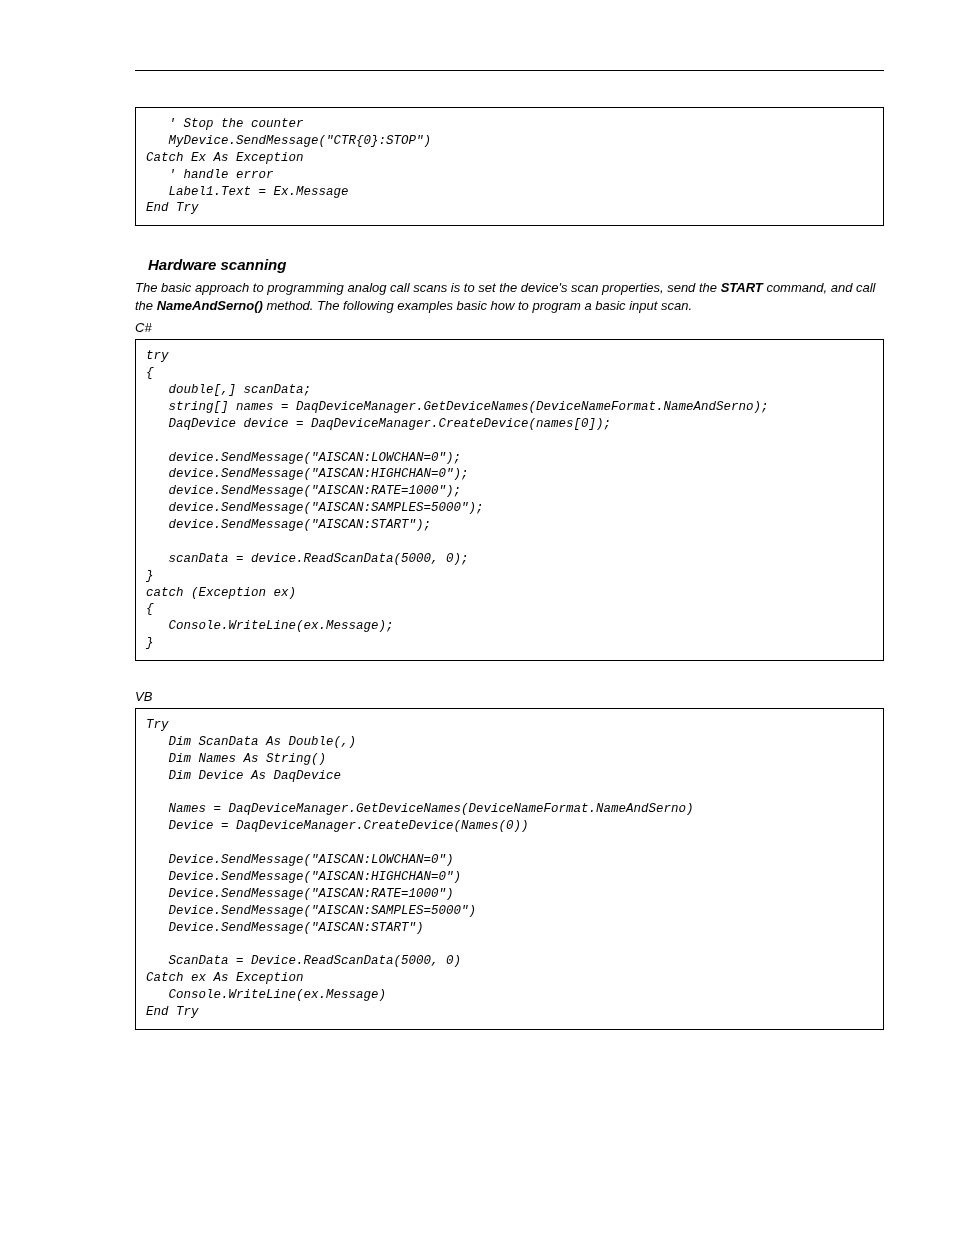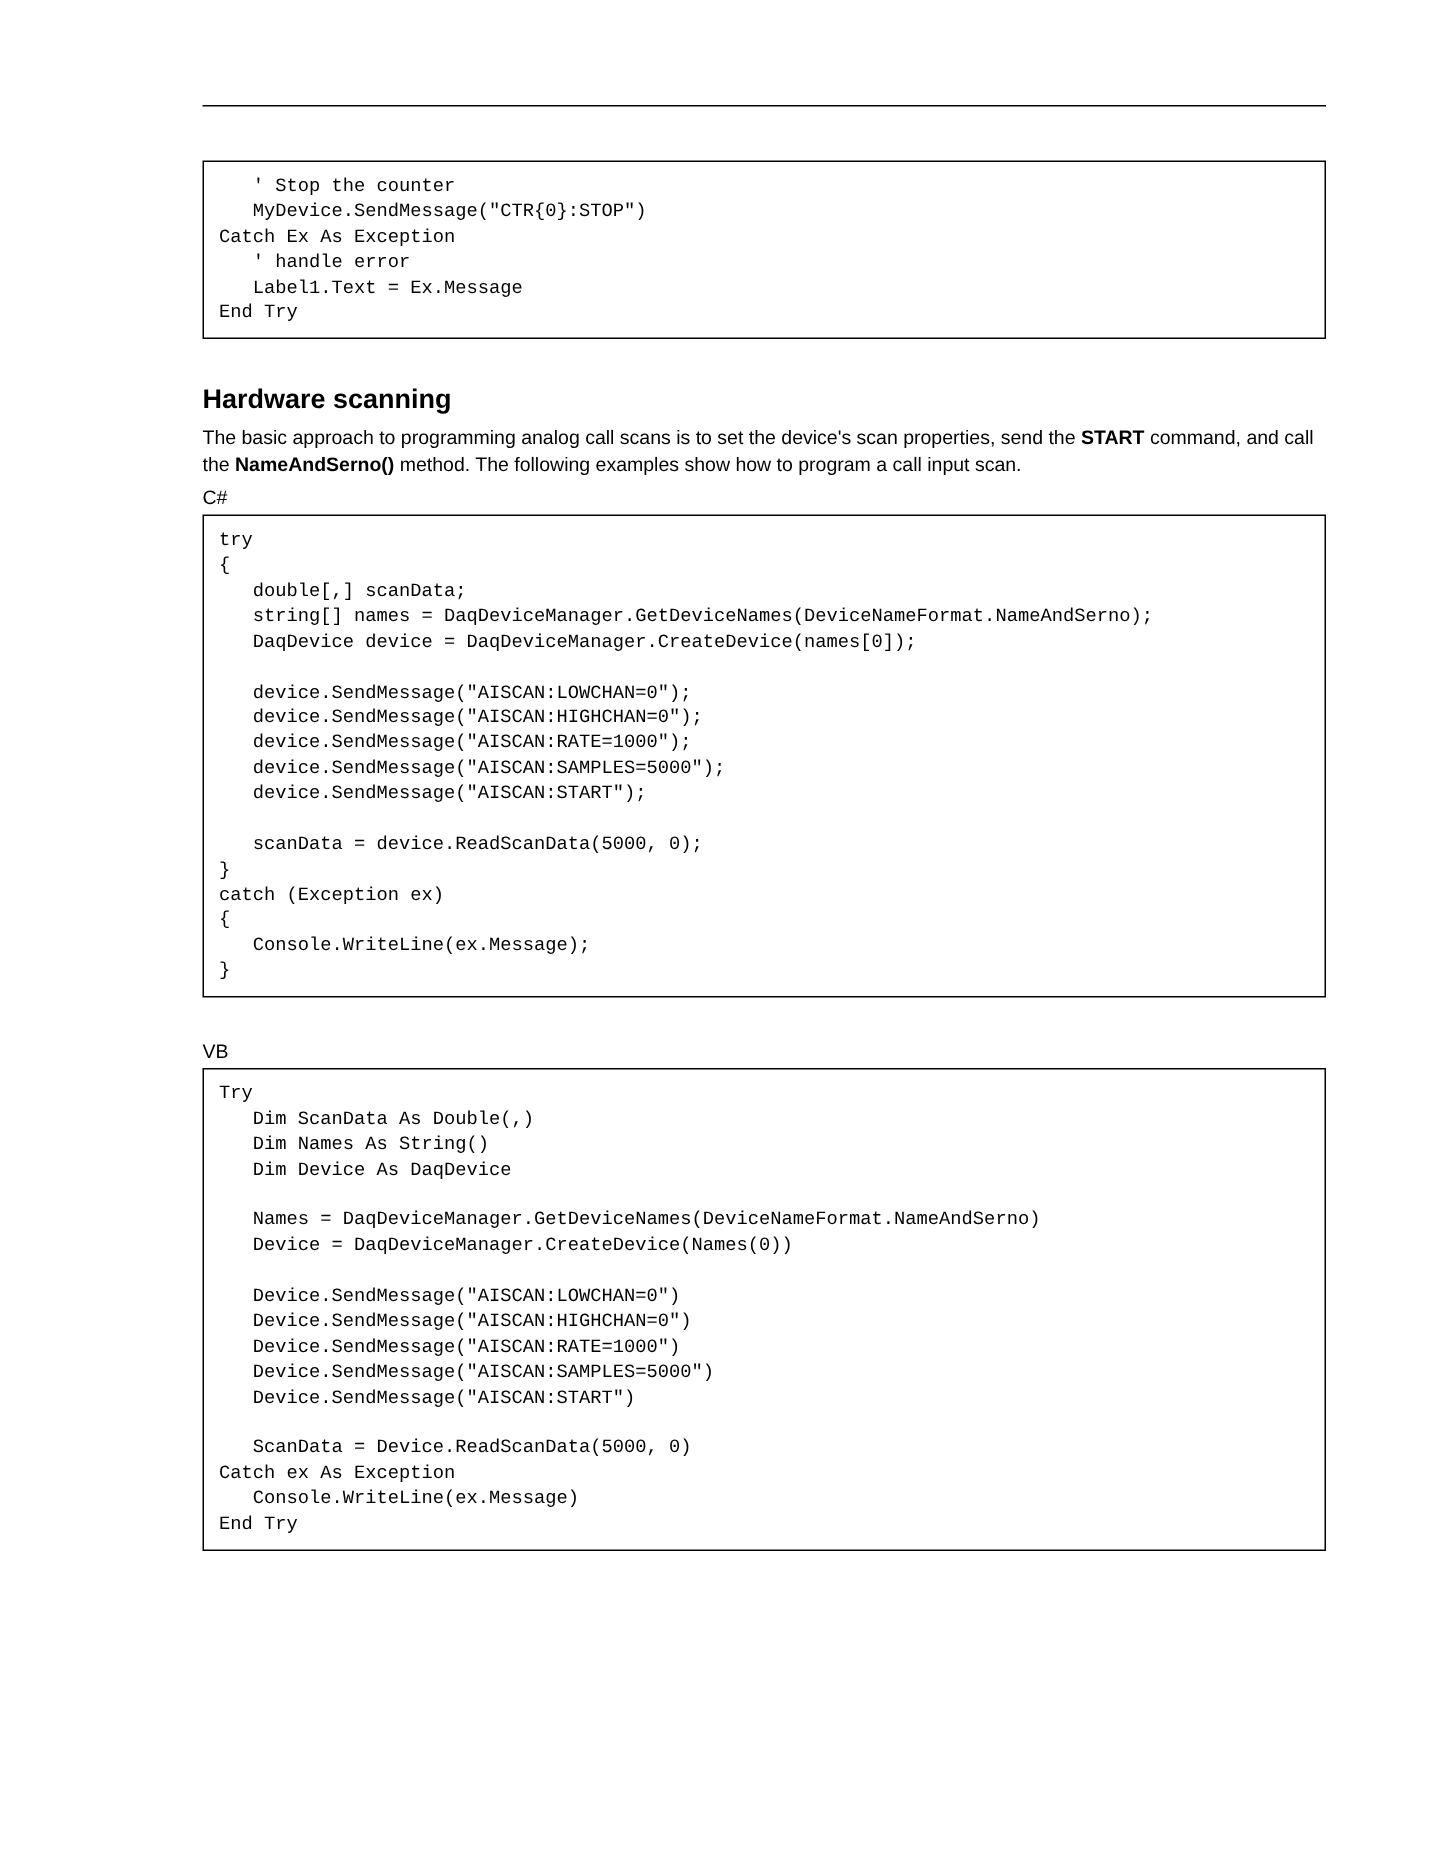--- a/index.html
+++ b/index.html
@@ -9,38 +9,39 @@
     font-size: 13px;
     color: #000;
     background: #fff;
   }
   .page {
     width: 954px;
     height: 1235px;
     box-sizing: border-box;
     padding: 70px 70px 60px 135px;
     position: relative;
+    font-style: italic;
   }
   .rule {
     border-top: 1px solid #000;
     margin-bottom: 36px;
   }
   .code-block {
     border: 1px solid #000;
     padding: 8px 10px 8px 10px;
     font-family: "Courier New", Courier, monospace;
     font-size: 12.5px;
     line-height: 1.35;
     white-space: pre;
     overflow: hidden;
   }
   .section-heading {
     font-weight: bold;
-    font-size: 18px;
-    margin: 30px 0 6px 0;
+    font-size: 15px;
+    margin: 30px 0 6px 13px;
   }
   .para {
     font-size: 13px;
     line-height: 1.35;
     margin: 0 0 6px 0;
   }
   .lang-label {
     font-size: 13px;
     margin: 6px 0 4px 0;
   }
@@ -56,21 +57,21 @@
   <div class="code-block">   ' Stop the counter
    MyDevice.SendMessage("CTR{0}:STOP")
 Catch Ex As Exception
    ' handle error
    Label1.Text = Ex.Message
 End Try</div>
 
   <div class="section-heading">Hardware scanning</div>
 
   <p class="para">
-    <span>The basic approach to programming analog call scans is to set the device's scan properties, send the </span><span class="bold">START</span><span> command, and call the </span><span class="bold">NameAndSerno()</span><span> method. The following examples show how to program a call input scan.</span>
+    <span>The basic approach to programming analog call scans is to set the device's scan properties, send the </span><span class="bold">START</span><span> command, and call the </span><span class="bold">NameAndSerno()</span><span> method. The following examples basic how to program a basic input scan.</span>
   </p>
 
   <div class="lang-label">C#</div>
 
   <div class="code-block">try
 {
    double[,] scanData;
    string[] names = DaqDeviceManager.GetDeviceNames(DeviceNameFormat.NameAndSerno);
    DaqDevice device = DaqDeviceManager.CreateDevice(names[0]);
 

